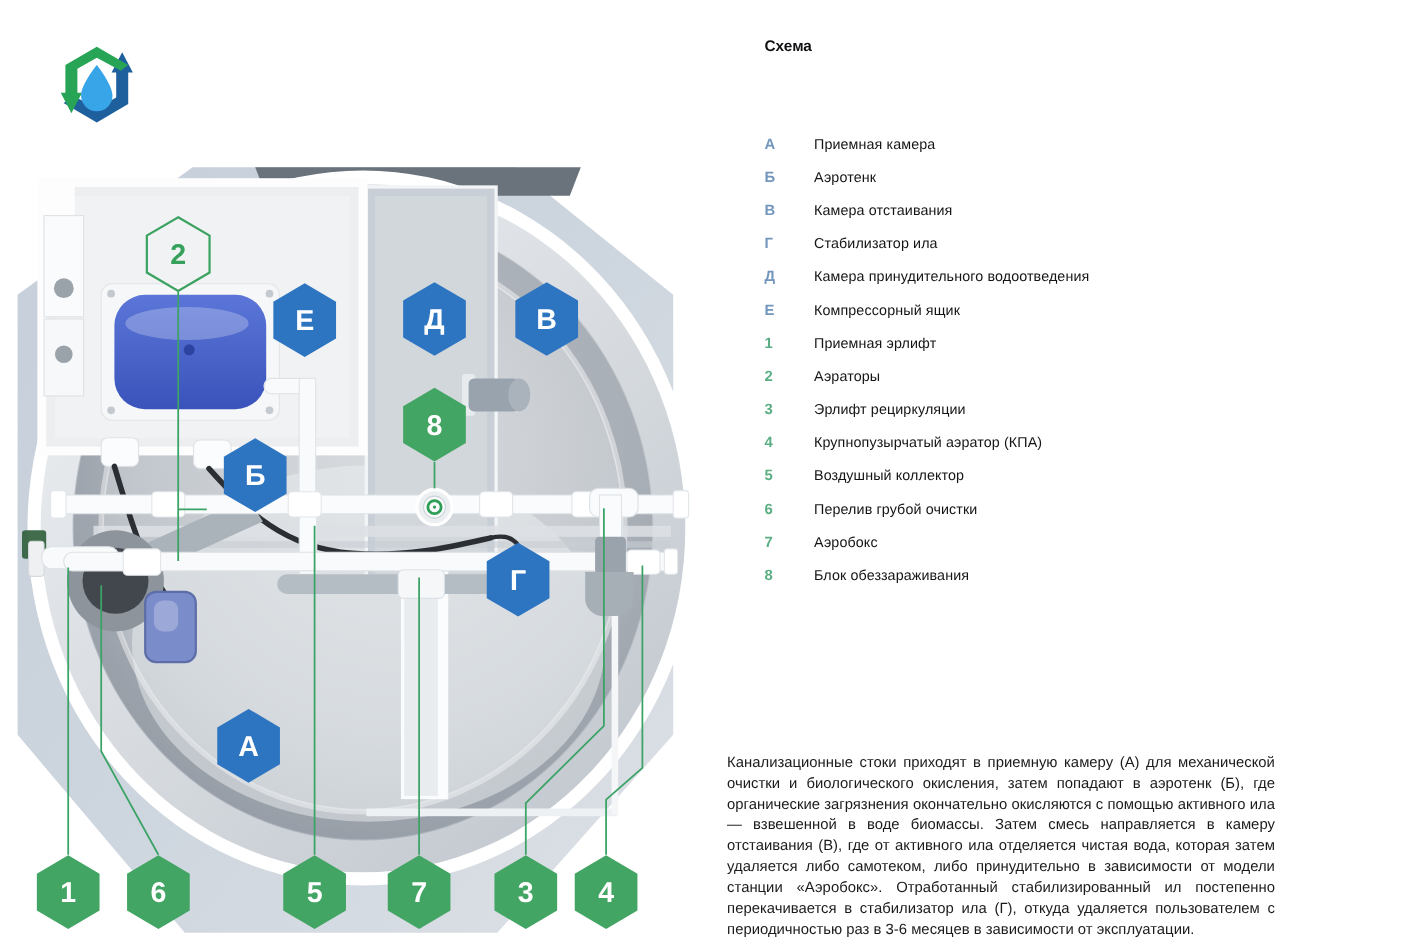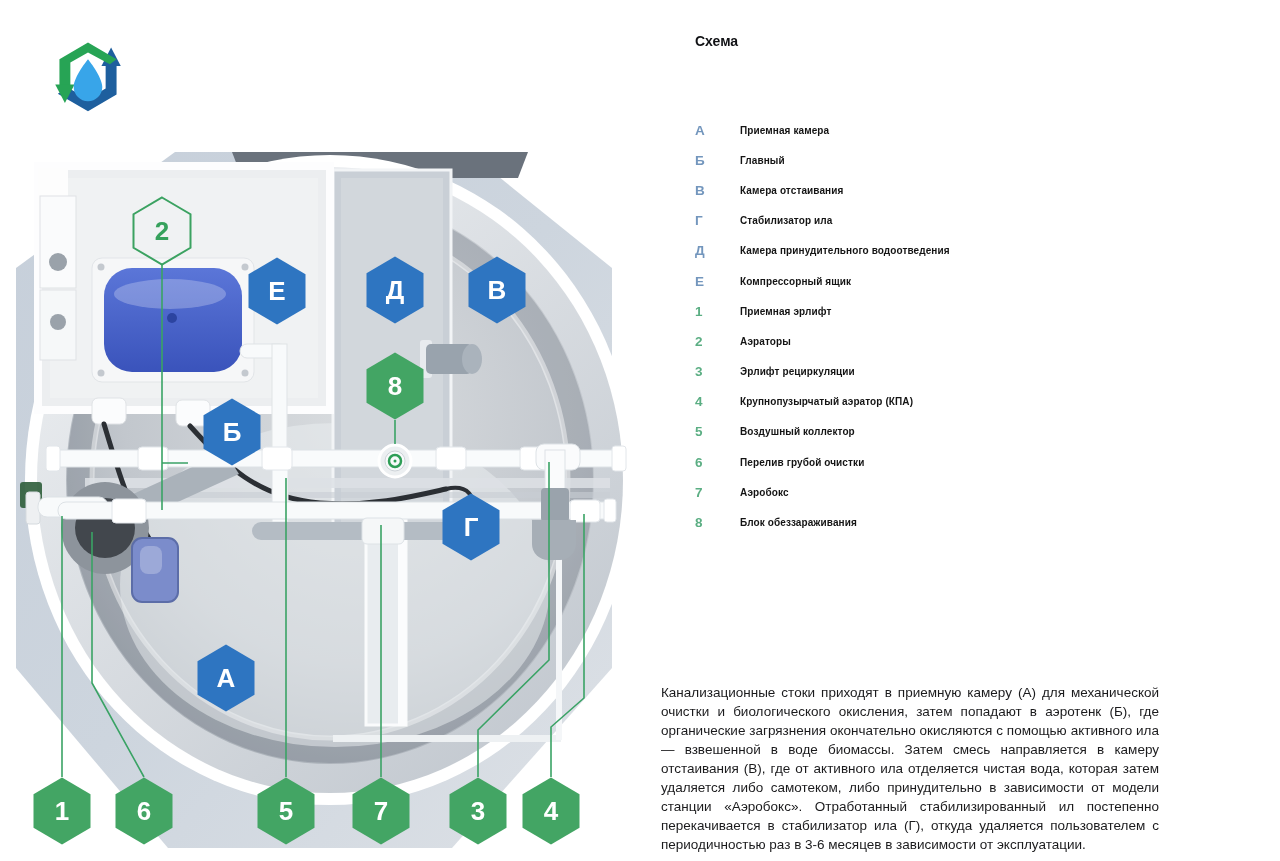--- a/index.html
+++ b/index.html
@@ -16,21 +16,21 @@
   
   #diagram{position:absolute;left:0;top:0;width:660px;height:861px;}
   #diagram text{font-family:"Liberation Sans", sans-serif;}
   
   .legend-title{position:absolute;left:695px;top:33px;margin:0;font-size:14px;font-weight:700;color:#101114;}
   #legend-list{position:absolute;left:695px;top:115px;width:505px;}
   .lrow{display:flex;align-items:center;height:30.2px;}
   .lkey{width:45px;font-size:13.5px;font-weight:700;}
   .lkey.letter{color:#7396bd;}
   .lkey.number{color:#5bae83;}
-  .llabel{font-size:10px;font-weight:700;color:#141414;letter-spacing:.1px;white-space:nowrap;}
+  .llabel{font-size:13px;font-weight:400;color:#141414;letter-spacing:.1px;white-space:nowrap;}
   .description{
     position:absolute;left:661px;top:683px;width:498px;margin:0;
     font-size:13.5px;line-height:19px;text-align:justify;color:#1b1b1d;font-weight:400;
   }
 </style>
 </head>
 <body>
 
 <div class="logo">
   <svg class="logo-icon" viewBox="0 0 100 100">
@@ -229,21 +229,21 @@
 </svg>
 
 <h2 class="legend-title">Схема</h2>
 <div id="legend-list">
     <div class="lrow">
       <span class="lkey letter">А</span>
       <span class="llabel">Приемная камера</span>
     </div>
     <div class="lrow">
       <span class="lkey letter">Б</span>
-      <span class="llabel">Главный</span>
+      <span class="llabel">Аэротенк</span>
     </div>
     <div class="lrow">
       <span class="lkey letter">В</span>
       <span class="llabel">Камера отстаивания</span>
     </div>
     <div class="lrow">
       <span class="lkey letter">Г</span>
       <span class="llabel">Стабилизатор ила</span>
     </div>
     <div class="lrow">

